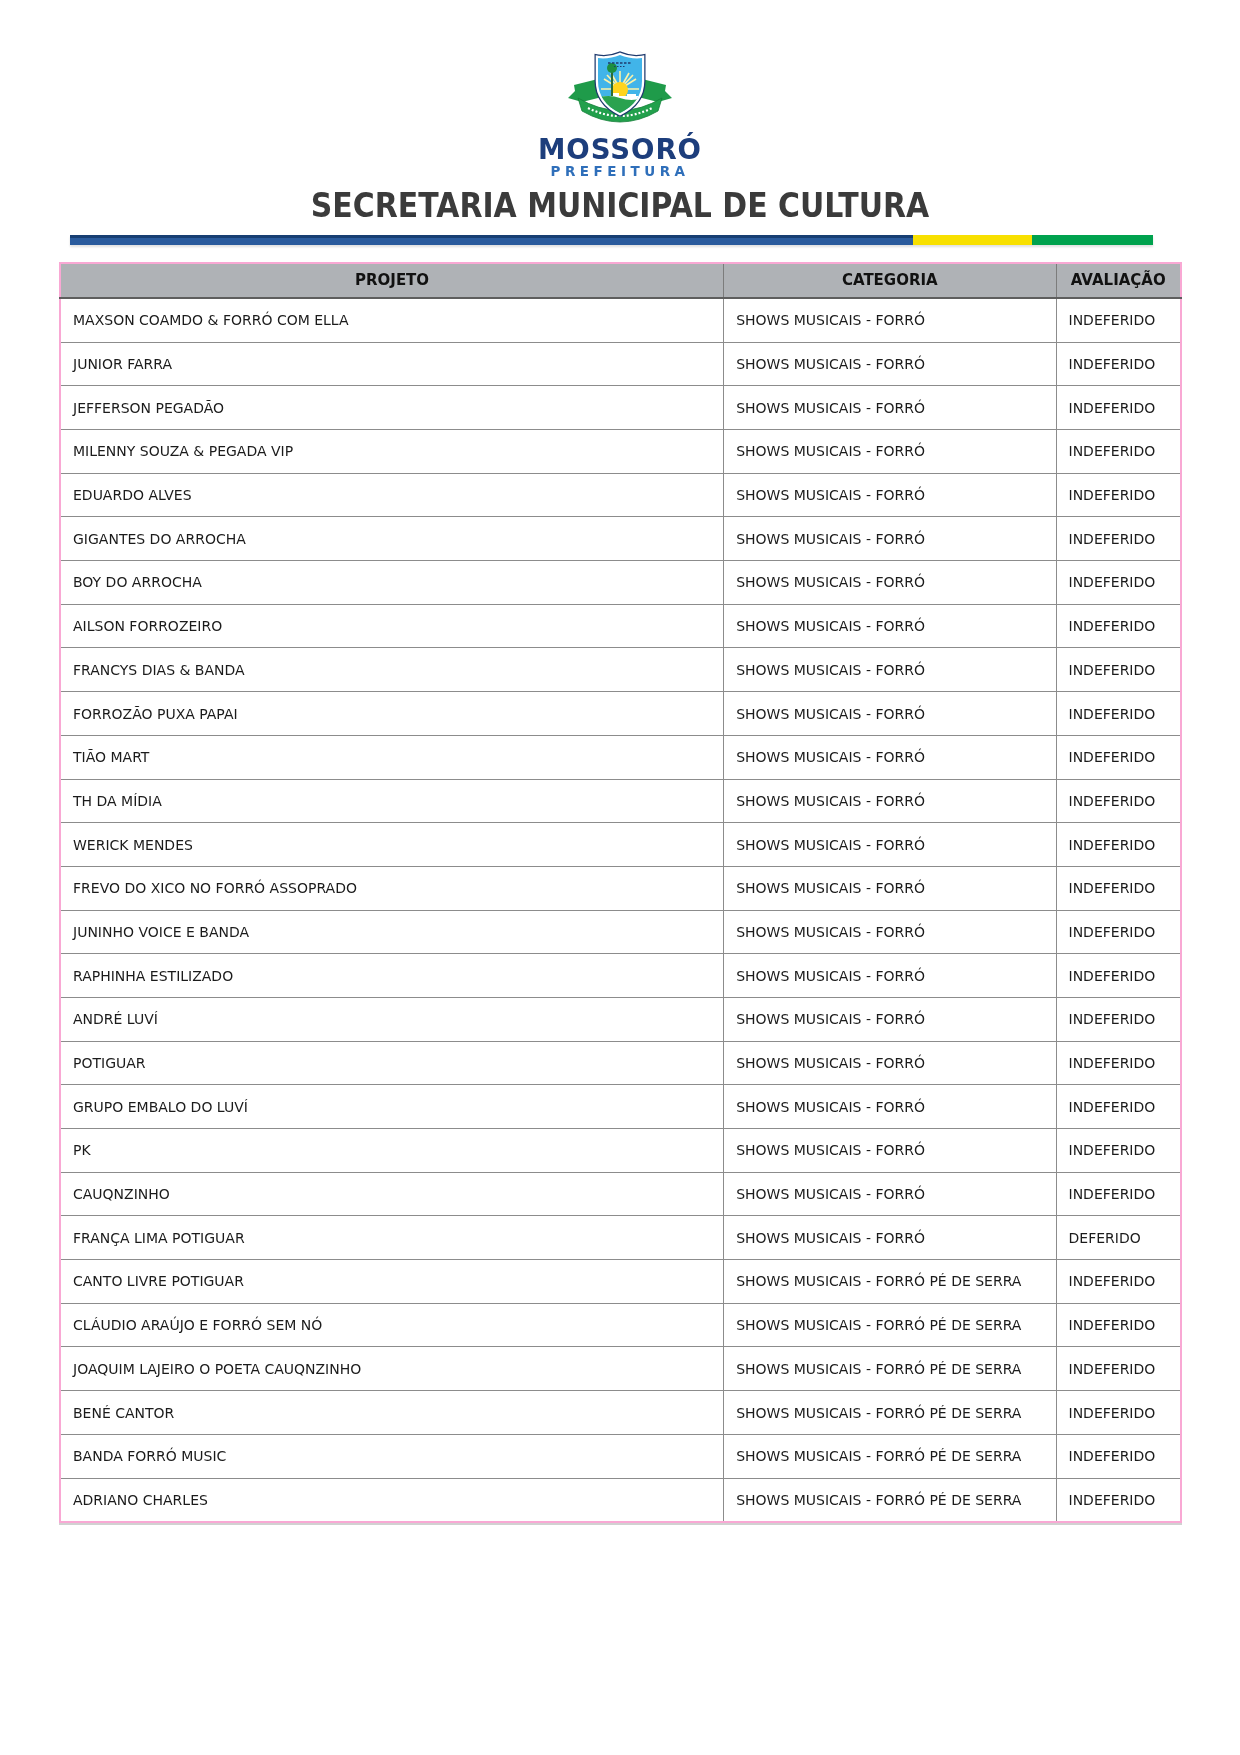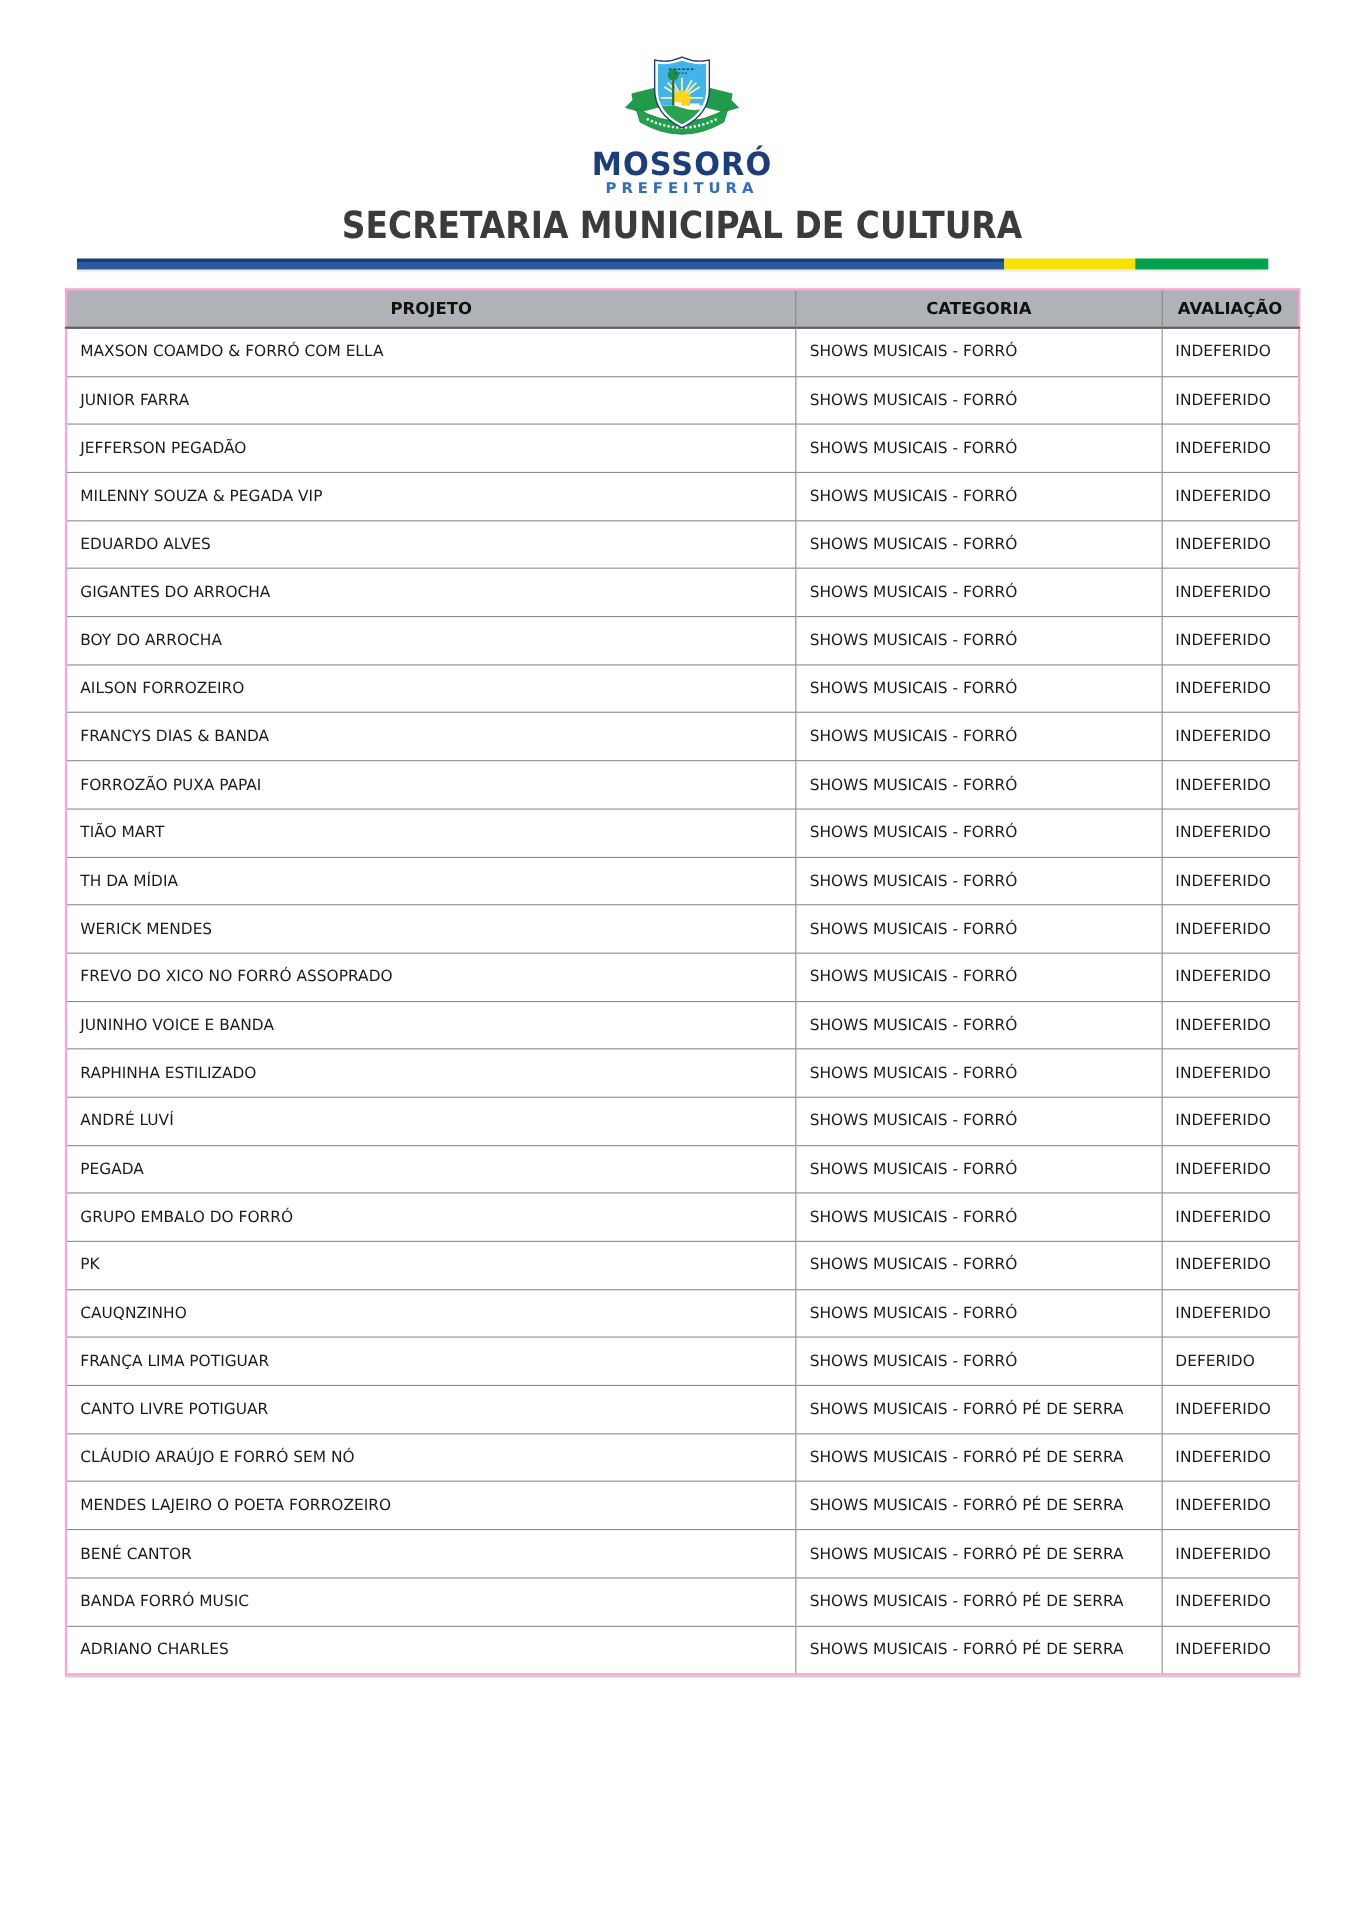--- a/index.html
+++ b/index.html
@@ -241,26 +241,26 @@
           <td>RAPHINHA ESTILIZADO</td>
           <td>SHOWS MUSICAIS - FORRÓ</td>
           <td>INDEFERIDO</td>
         </tr>
         <tr>
           <td>ANDRÉ LUVÍ</td>
           <td>SHOWS MUSICAIS - FORRÓ</td>
           <td>INDEFERIDO</td>
         </tr>
         <tr>
-          <td>PEGADA</td>
-          <td>SHOWS MUSICAIS - FORRÓ</td>
-          <td>INDEFERIDO</td>
-        </tr>
-        <tr>
-          <td>GRUPO EMBALO DO FORRÓ</td>
+          <td>POTIGUAR</td>
+          <td>SHOWS MUSICAIS - FORRÓ</td>
+          <td>INDEFERIDO</td>
+        </tr>
+        <tr>
+          <td>GRUPO EMBALO DO LUVÍ</td>
           <td>SHOWS MUSICAIS - FORRÓ</td>
           <td>INDEFERIDO</td>
         </tr>
         <tr>
           <td>PK</td>
           <td>SHOWS MUSICAIS - FORRÓ</td>
           <td>INDEFERIDO</td>
         </tr>
         <tr>
           <td>CAUQNZINHO</td>
@@ -276,21 +276,21 @@
           <td>CANTO LIVRE POTIGUAR</td>
           <td>SHOWS MUSICAIS - FORRÓ PÉ DE SERRA</td>
           <td>INDEFERIDO</td>
         </tr>
         <tr>
           <td>CLÁUDIO ARAÚJO E FORRÓ SEM NÓ</td>
           <td>SHOWS MUSICAIS - FORRÓ PÉ DE SERRA</td>
           <td>INDEFERIDO</td>
         </tr>
         <tr>
-          <td>MENDES LAJEIRO O POETA FORROZEIRO</td>
+          <td>JOAQUIM LAJEIRO O POETA CAUQNZINHO</td>
           <td>SHOWS MUSICAIS - FORRÓ PÉ DE SERRA</td>
           <td>INDEFERIDO</td>
         </tr>
         <tr>
           <td>BENÉ CANTOR</td>
           <td>SHOWS MUSICAIS - FORRÓ PÉ DE SERRA</td>
           <td>INDEFERIDO</td>
         </tr>
         <tr>
           <td>BANDA FORRÓ MUSIC</td>

